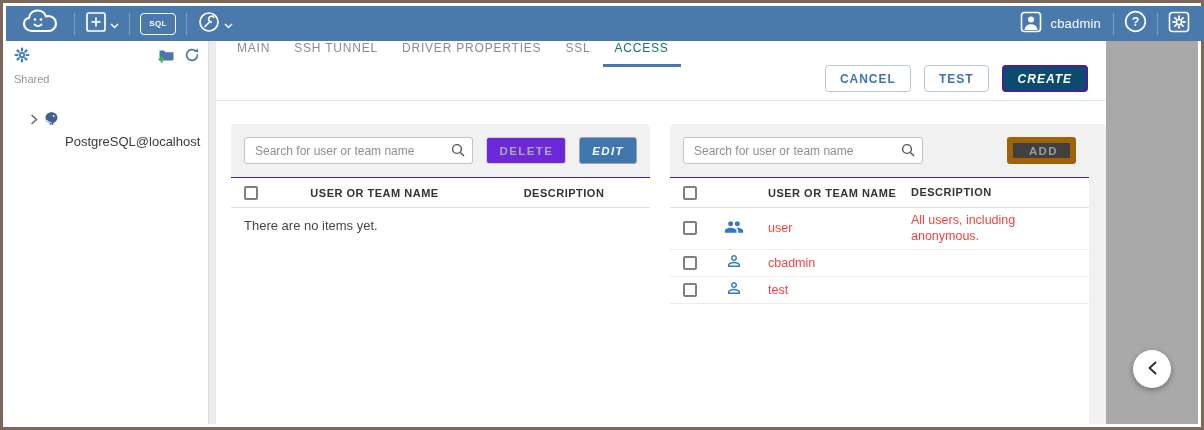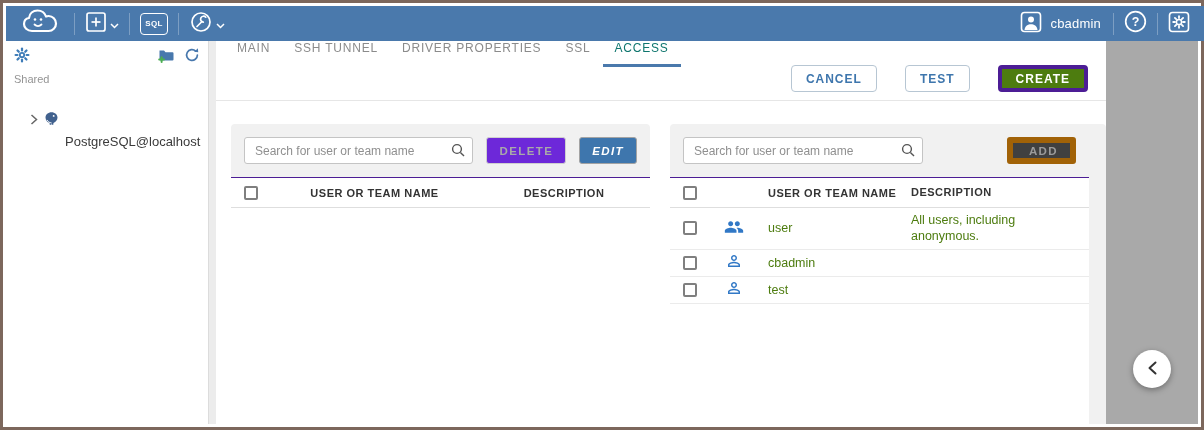--- a/index.html
+++ b/index.html
@@ -17,21 +17,21 @@
     position:absolute; left:3px; top:3px; width:1198px; height:35px;
     background:#4a79ac; display:flex; align-items:center; padding:0 12px;
     color:#fff;
   }
   .tb-btn { display:flex; align-items:center; gap:3px; padding:0 10px; height:35px; cursor:pointer; }
   .tb-sep { width:1px; height:22px; background:rgba(255,255,255,.28); }
   .tb-right { margin-left:auto; display:flex; align-items:center; }
   .tb-user { display:flex; align-items:center; gap:8px; padding:0 12px; height:35px; }
   .tb-user span { font-size:13px; letter-spacing:.2px; }
   .sql-box {
-    border:1.6px solid #fff; border-radius:4px; width:28px; height:22px;
+    border:1.6px solid #fff; border-radius:4px; width:36px; height:22px;
     display:flex; align-items:center; justify-content:center;
     font-size:8px; font-weight:bold; letter-spacing:.3px;
   }
 
   
   .sidebar {
     position:absolute; left:3px; top:38px; width:202px; bottom:3px;
     background:#fff;
   }
   .sb-toolbar { display:flex; align-items:center; padding:6px 8px 2px 8px; }
@@ -66,28 +66,28 @@
     position:relative; height:60px; border-bottom:1px solid #e6e6e6;
     display:flex; align-items:flex-start; padding-left:9px;
   }
   .tabs { display:flex; }
   .tab {
     padding:0 12px 9px 12px; font-size:12px; letter-spacing:.8px;
     color:#8b8b8b; border-bottom:3px solid transparent; cursor:pointer;
     white-space:nowrap;
   }
   .tab.active { color:#0f766e; border-bottom-color:#4a79ac; }
-  .dlg-actions { position:absolute; right:18px; top:24px; display:flex; gap:28px; }
+  .dlg-actions { position:absolute; right:18px; top:24px; display:flex; gap:13px; }
   .btn {
     height:27px; border-radius:4px; font-size:12px; font-weight:bold;
     letter-spacing:1px; padding:0 14px; cursor:pointer;
     font-family:"Liberation Sans", sans-serif;
   }
   .btn-outline { background:#fff; border:1px solid #b7c6d3; color:#3e76ad; }
-  .btn-primary { background:#4d7c0f; border:4px solid #4c1d95; color:#fff; }
+  .btn-primary { background:#0c4a6e; border:2px solid #4c1d95; color:#fff;font-style:italic; }
 
   
   .dlg-content {
     position:absolute; left:0; right:0; top:61px; bottom:0;
     padding:22px 0 0 15px; display:flex; gap:20px;
   }
   .panel {
     background:#f1f1f1; border-radius:4px 4px 0 0;
     display:flex; flex-direction:column;
   }
@@ -117,21 +117,21 @@
     background:#fff; flex:1; display:flex; flex-direction:column;
     border-top:1px solid #4c1d95;
   }
   .thead {
     display:flex; align-items:center; min-height:30px;
     border-bottom:1px solid #dedede;
     font-size:11px; font-weight:bold; letter-spacing:.5px; color:#333;
   }
   .trow {
     display:flex; align-items:center; min-height:27px;
-    border-bottom:1px solid #ebebeb; font-size:12.5px; color:#4d7c0f;
+    border-bottom:1px solid #ebebeb; font-size:12.5px; color:#ef4444;
     cursor:pointer;
   }
   .col-cb { width:40px; display:flex; justify-content:center; }
   .col-icon { width:48px; display:flex; justify-content:center; }
   
   .g-col-name { width:207px; text-align:center; }
   .g-col-desc { flex:1; text-align:center; }
   
   .a-col-name { width:140px; padding-left:10px; }
   .a-col-desc { flex:1; padding:4px 10px 4px 13px; line-height:1.3; }
@@ -330,20 +330,21 @@
           <button class="btn-sm btn-sm-primary">EDIT</button>
         </div>
         <div class="table">
           <div class="thead">
             <div class="col-cb">
                 <span class="cb"></span>
               </div>
             <div class="g-col-name">USER OR TEAM NAME</div>
             <div class="g-col-desc">DESCRIPTION</div>
           </div>
+          <div class="empty-msg">There are no items yet.</div>
           <div class="list-rest"></div>
         </div>
       </div>
 
       <div class="panel panel-available">
         <div class="panel-toolbar">
           <div class="search">
             <input type="text" placeholder="Search for user or team name" style="">
             <span class="mag">
               <svg width="14" height="14" viewBox="0 0 14 14" fill="none" stroke="#555" stroke-width="1.4">

